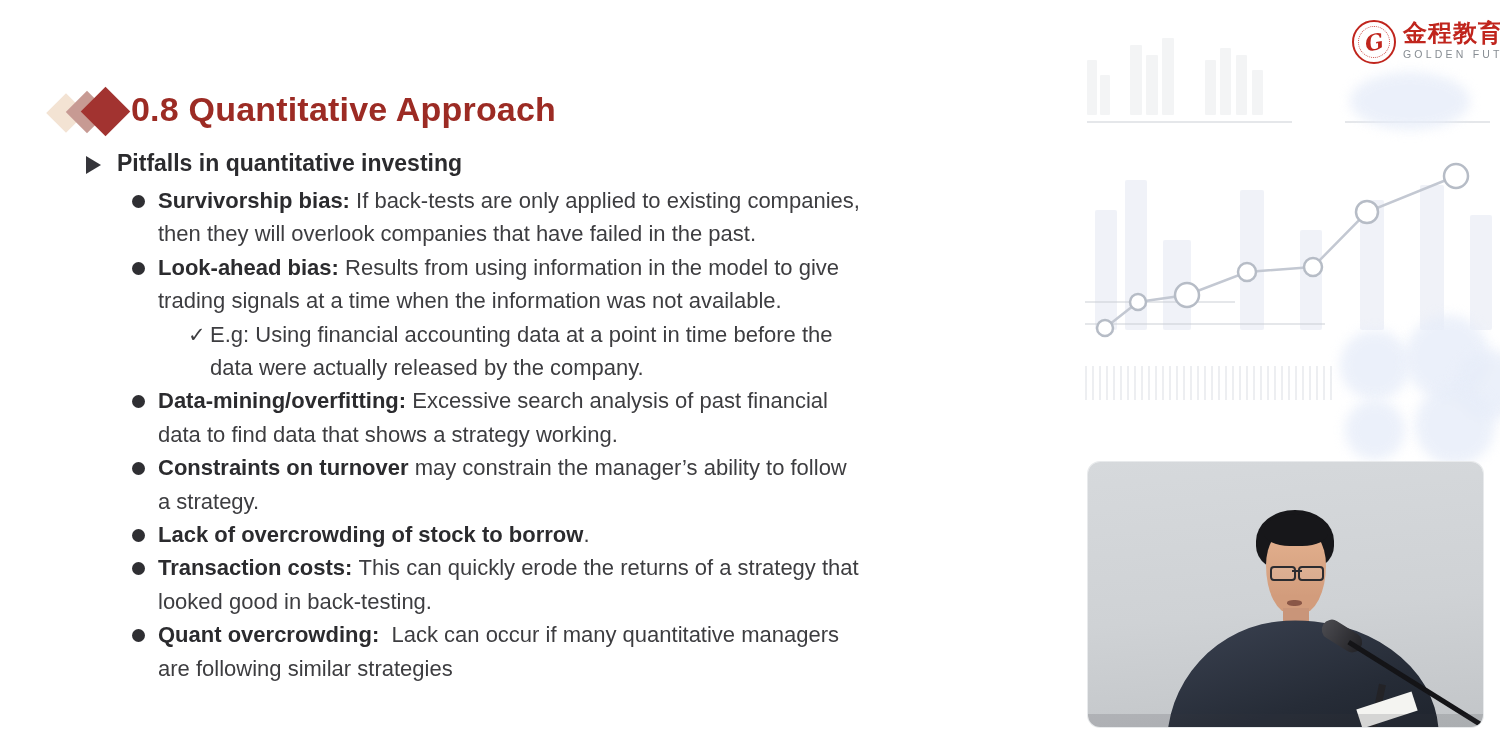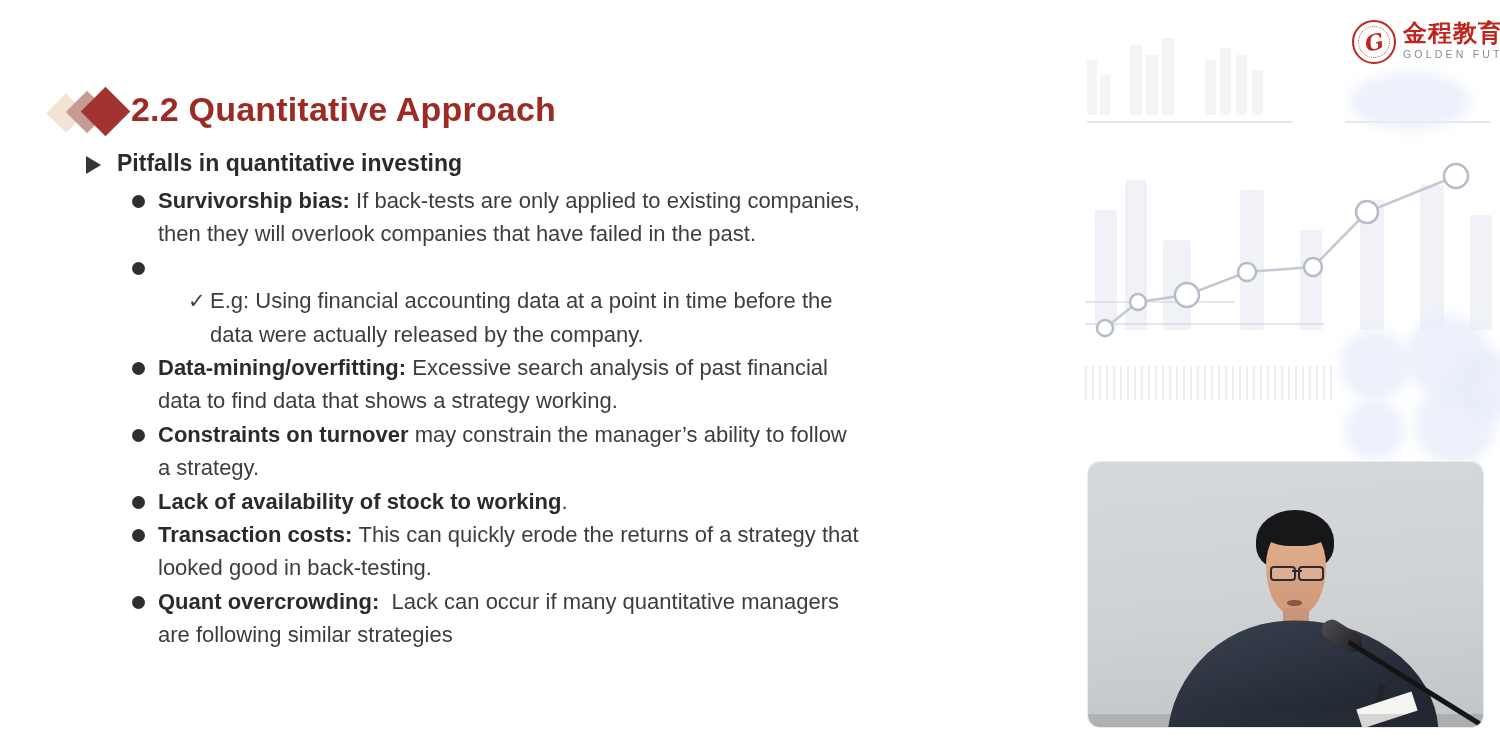--- a/index.html
+++ b/index.html
@@ -161,55 +161,57 @@
       <circle cx="167" cy="122" r="9" fill="#ffffff" stroke="#b6bcc6" stroke-width="2.5"></circle>
       <circle cx="233" cy="117" r="9" fill="#ffffff" stroke="#b6bcc6" stroke-width="2.5"></circle>
       <circle cx="287" cy="62" r="11" fill="#ffffff" stroke="#b6bcc6" stroke-width="2.5"></circle>
       <circle cx="376" cy="26" r="12" fill="#ffffff" stroke="#b6bcc6" stroke-width="2.5"></circle>
     </svg>
 
   <div class="title-block">
     <div class="diamond light"></div>
     <div class="diamond mid"></div>
     <div class="diamond dark"></div>
-    <h1 class="slide-title">2.2 Quantitative Approach</h1>
+    <h1 class="slide-title">0.8 Quantitative Approach</h1>
   </div>
 
   <div class="heading-row">
     <span class="arrow-glyph"></span>
     <span class="heading-text">Pitfalls in quantitative investing</span>
   </div>
 
   <div id="bullets">
       <div class="bullet-row">
         <span class="marker"><span class="dot"></span></span>
         <span class="bullet-text"><span class="b ">Survivorship bias: </span><span class="">If back-tests are only applied to existing companies,
 then they will </span><span class="u">overlook companies that have failed in the past</span><span class="">.</span></span>
       </div>
       <div class="bullet-row">
         <span class="marker"><span class="dot"></span></span>
+        <span class="bullet-text"><span class="b ">Look-ahead bias: </span><span class="">Results from using information in the model to give
+trading signals at a time </span><span class="u">when the information was not available</span><span class="">.</span></span>
       </div>
       <div class="bullet-row check">
         <span class="marker">✓</span>
         <span class="bullet-text"><span class="">E.g: Using financial accounting data at a point in time before the
 data were actually released by the company.</span></span>
       </div>
       <div class="bullet-row">
         <span class="marker"><span class="dot"></span></span>
         <span class="bullet-text"><span class="b ">Data-mining/overfitting: </span><span class="u">Excessive search analysis of past financial
 data </span><span class="">to find data that shows a strategy working.</span></span>
       </div>
       <div class="bullet-row">
         <span class="marker"><span class="dot"></span></span>
         <span class="bullet-text"><span class="b ">Constraints on turnover</span><span class=""> may constrain the manager’s ability to follow
 a strategy.</span></span>
       </div>
       <div class="bullet-row">
         <span class="marker"><span class="dot"></span></span>
-        <span class="bullet-text"><span class="b ">Lack of availability of stock to working</span><span class="">.</span></span>
+        <span class="bullet-text"><span class="b ">Lack of overcrowding of stock to borrow</span><span class="">.</span></span>
       </div>
       <div class="bullet-row">
         <span class="marker"><span class="dot"></span></span>
         <span class="bullet-text"><span class="b ">Transaction costs: </span><span class="">This can quickly erode the returns of a strategy that
 looked good in back-testing.</span></span>
       </div>
       <div class="bullet-row">
         <span class="marker"><span class="dot"></span></span>
         <span class="bullet-text"><span class="b ">Quant overcrowding: </span><span class=""> Lack can occur if </span><span class="u">many quantitative managers
 are following similar strategies</span></span>

